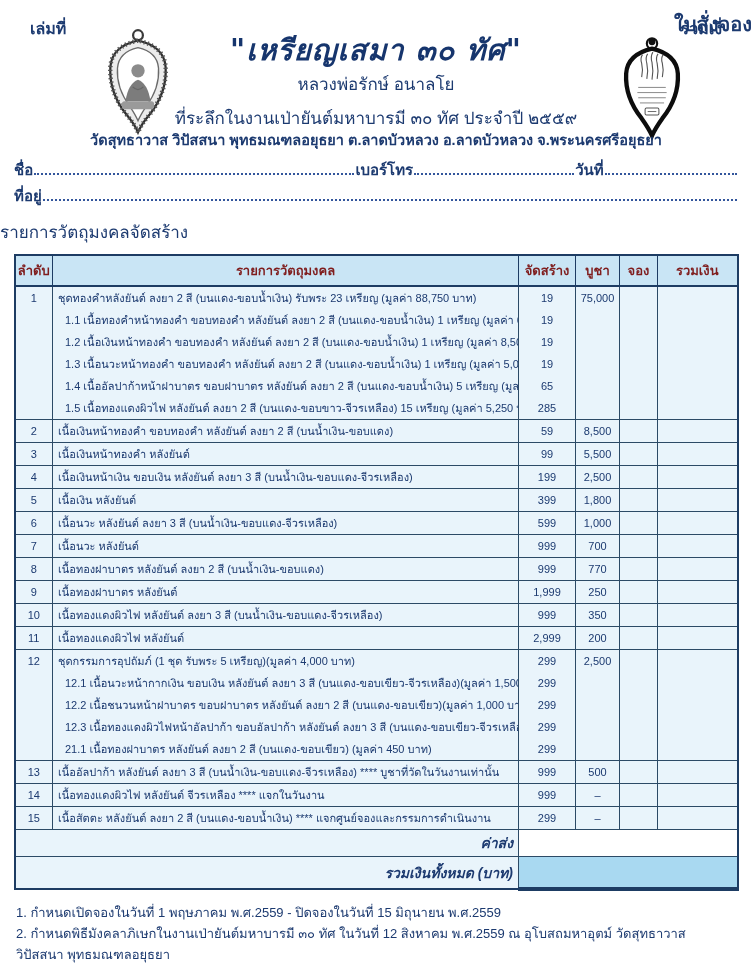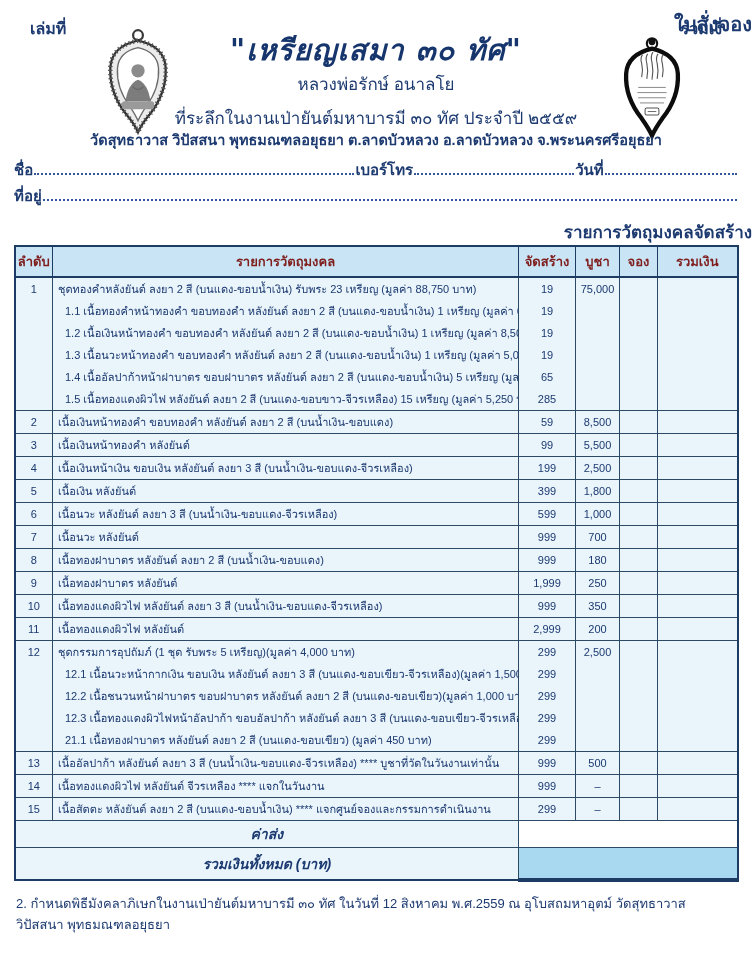--- a/index.html
+++ b/index.html
@@ -25,39 +25,39 @@
     font-size:29px;letter-spacing:1px;color:#16356d;line-height:1.15;
   }
   .monk-name{font-size:17px;margin-top:3px;font-weight:500;}
   .occasion{font-size:17px;margin-top:7px;font-weight:normal;}
   .temple-line{position:absolute;left:0;right:0;top:128px;text-align:center;font-size:14.5px;font-weight:bold;white-space:nowrap;}
   
   .formlines{margin:6px 14px 0 14px;}
   .fl-row{display:flex;align-items:flex-start;font-size:15px;font-weight:bold;height:26px;}
   .dots{flex-grow:1;border-bottom:2px dotted #33569c;height:15px;margin:0 1px;}
   
-  .section-title{text-align:right;font-size:17px;font-weight:bold;margin-top:8px;margin-bottom:0;}
+  .section-title{text-align:left;font-size:17px;font-weight:normal;margin-top:8px;margin-bottom:9px;}
   table{border-collapse:collapse;table-layout:fixed;width:723px;margin:0 auto;border:2px solid #1d3c63;}
   col.c-no{width:38px;}col.c-desc{width:466px;}col.c-made{width:57px;}
   col.c-price{width:44px;}col.c-book{width:38px;}col.c-total{width:80px;}
   th{
     background:#c9e5f5;border:1px solid #1d3c63;border-bottom:2px solid #1d3c63;
     font-size:13px;font-weight:bold;height:27px;color:#7f1d1d;
   }
   td{
     border:1px solid #2c4a66;background:#e9f4fb;
     font-size:11px;height:22px;padding:0 5px;color:#1c3a70;
     overflow:hidden;white-space:nowrap;
   }
   td.no,td.made,td.price{text-align:center;padding:0 2px;}
   tr.gfirst td{border-bottom:none;}
   tr.gmid td{border-top:none;border-bottom:none;}
   tr.glast td{border-top:none;}
   td.indent{padding-left:12px;}
-  td.sum-label{text-align:center;font-size:14px;font-weight:bold;font-style:italic;height:26px;}
+  td.sum-label{text-align:right;font-size:14px;font-weight:bold;font-style:italic;height:26px;}
   td.ship-value{background:#ffffff;}
   td.total-value{background:#a9d9f1;border-bottom:4px solid #1d3c63;height:30px;}
   
   .notes{margin:12px 16px 0 16px;font-size:13px;font-weight:500;line-height:1.6;}
 </style>
 </head>
 <body>
 
 <div class="hdr">
   <div class="hdr-book">เล่มที่</div>
@@ -234,21 +234,21 @@
         <td class="desc">เนื้อนวะ หลังยันต์</td>
         <td class="made">999</td>
         <td class="price">700</td>
         <td class="book"></td>
         <td class="total"></td>
       </tr>
       <tr>
         <td class="no">8</td>
         <td class="desc">เนื้อทองฝาบาตร หลังยันต์ ลงยา 2 สี (บนน้ำเงิน-ขอบแดง)</td>
         <td class="made">999</td>
-        <td class="price">180</td>
+        <td class="price">770</td>
         <td class="book"></td>
         <td class="total"></td>
       </tr>
       <tr>
         <td class="no">9</td>
         <td class="desc">เนื้อทองฝาบาตร หลังยันต์</td>
         <td class="made">1,999</td>
         <td class="price">250</td>
         <td class="book"></td>
         <td class="total"></td>
@@ -340,15 +340,16 @@
       <td colspan="4" class="ship-value"></td>
     </tr>
     <tr>
       <td colspan="2" class="sum-label">รวมเงินทั้งหมด (บาท)</td>
       <td colspan="4" class="total-value"></td>
     </tr>
   </tbody>
 </table>
 
 <div class="notes">
+  <div>1. กำหนดเปิดจองในวันที่ 1 พฤษภาคม พ.ศ.2559  -  ปิดจองในวันที่ 15 มิถุนายน พ.ศ.2559</div>
   <div>2. กำหนดพิธีมังคลาภิเษกในงานเป่ายันต์มหาบารมี ๓๐ ทัศ ในวันที่ 12 สิงหาคม พ.ศ.2559 ณ อุโบสถมหาอุตม์ วัดสุทธาวาส วิปัสสนา พุทธมณฑลอยุธยา</div>
 
 </div>
 
 </body></html>

